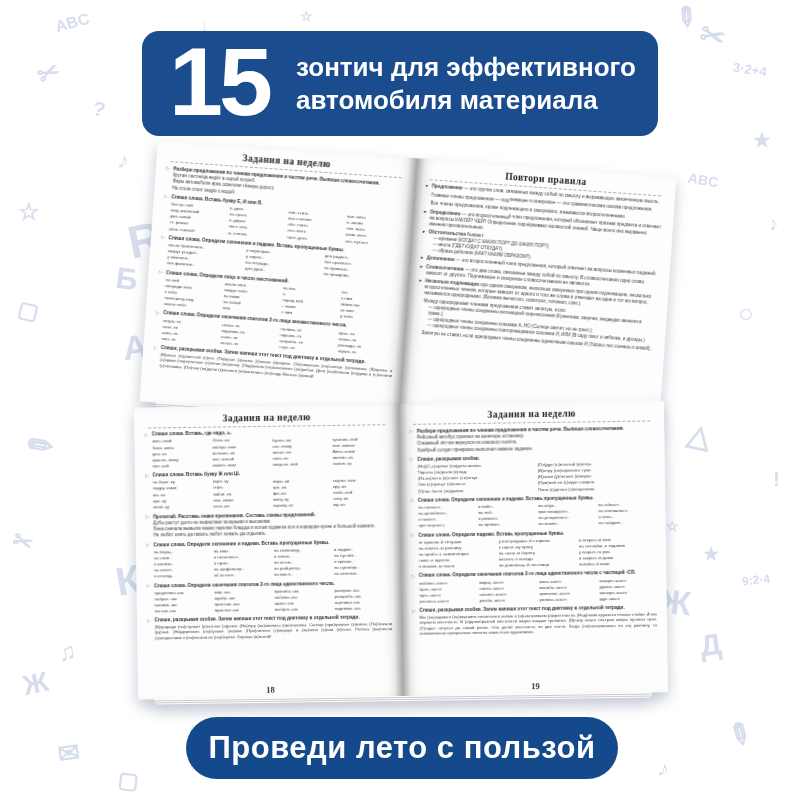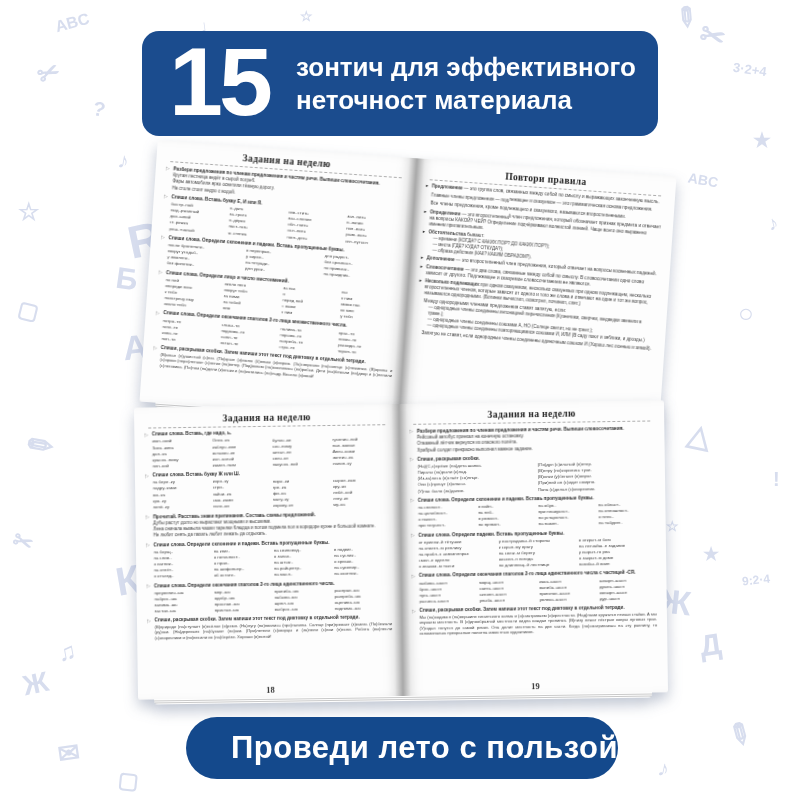--- a/index.html
+++ b/index.html
@@ -11,21 +11,21 @@
   .doodle{position:absolute;color:#d7ddee;font-weight:bold;font-family:"Liberation Sans",sans-serif;
           user-select:none;white-space:nowrap;}
 
   
   .top-banner{position:absolute;left:142px;top:31px;width:516px;height:105px;z-index:6;
     background:#1b4c8e;border-radius:17px;display:flex;align-items:center;padding:0 8px;box-sizing:border-box;}
   .banner-number{width:138px;text-align:center;color:#ffffff;font-size:97px;font-weight:bold;
     line-height:1;letter-spacing:-4px;margin-top:-4px;}
   .banner-text{color:#ffffff;font-size:26px;font-weight:bold;line-height:1.24;padding-left:8px;}
   .bottom-pill{position:absolute;left:186px;top:717px;width:432px;height:62px;z-index:6;
-    background:#14498c;border-radius:31px;display:flex;align-items:center;justify-content:flex-end;}
+    background:#14498c;border-radius:31px;display:flex;align-items:center;justify-content:center;}
   .bottom-pill span{color:#ffffff;font-size:31px;font-weight:bold;letter-spacing:0.5px;}
 
   
   .spread{position:absolute;display:flex;z-index:3;filter:drop-shadow(0 7px 7px rgba(50,70,110,0.30));}
   .top-spread{left:148px;top:158px;width:520px;height:262px;transform:rotate(4deg);z-index:2;}
   .bottom-spread{left:136px;top:404px;width:530px;height:292px;transform:rotate(-0.8deg);z-index:4;}
   .page{position:relative;flex:1;background:#fdfdfd;box-sizing:border-box;padding:7px 10px 6px 10px;overflow:hidden;}
   .page-left{border-radius:3px 0 0 2px;box-shadow:inset -14px 0 16px -12px rgba(0,0,0,0.35);}
   .page-right{border-radius:0 3px 2px 0;box-shadow:inset 14px 0 16px -12px rgba(0,0,0,0.35);}
   .spread::after{content:"";position:absolute;left:3%;right:3%;bottom:-5px;height:5px;
@@ -99,21 +99,21 @@
       <span class="doodle" style="left: 58px; top: 638px; font-size: 24px; transform: rotate(-10deg);">♫</span>
       <span class="doodle" style="left: 23px; top: 668px; font-size: 28px; transform: rotate(-12deg);">Ж</span>
       <span class="doodle" style="left: 58px; top: 738px; font-size: 26px; transform: rotate(-8deg);">✉</span>
       <span class="doodle" style="left: 118px; top: 768px; font-size: 22px; transform: rotate(6deg);">▢</span>
     </div>
 
   <div class="top-banner">
     <div class="banner-number">15</div>
     <div class="banner-text">
       <div>зонтич для эффективного</div>
-      <div>неточност материала</div>
+      <div>автомобиля материала</div>
     </div>
   </div>
 
   <div class="spread top-spread">
     <div class="page page-left">
       <div class="page-header">Задания на неделю</div>
       <div class="page-body">
         <div class="page-body-inner" id="body-tl">
             <div class="task">
               <span class="tbullet">▷</span>

